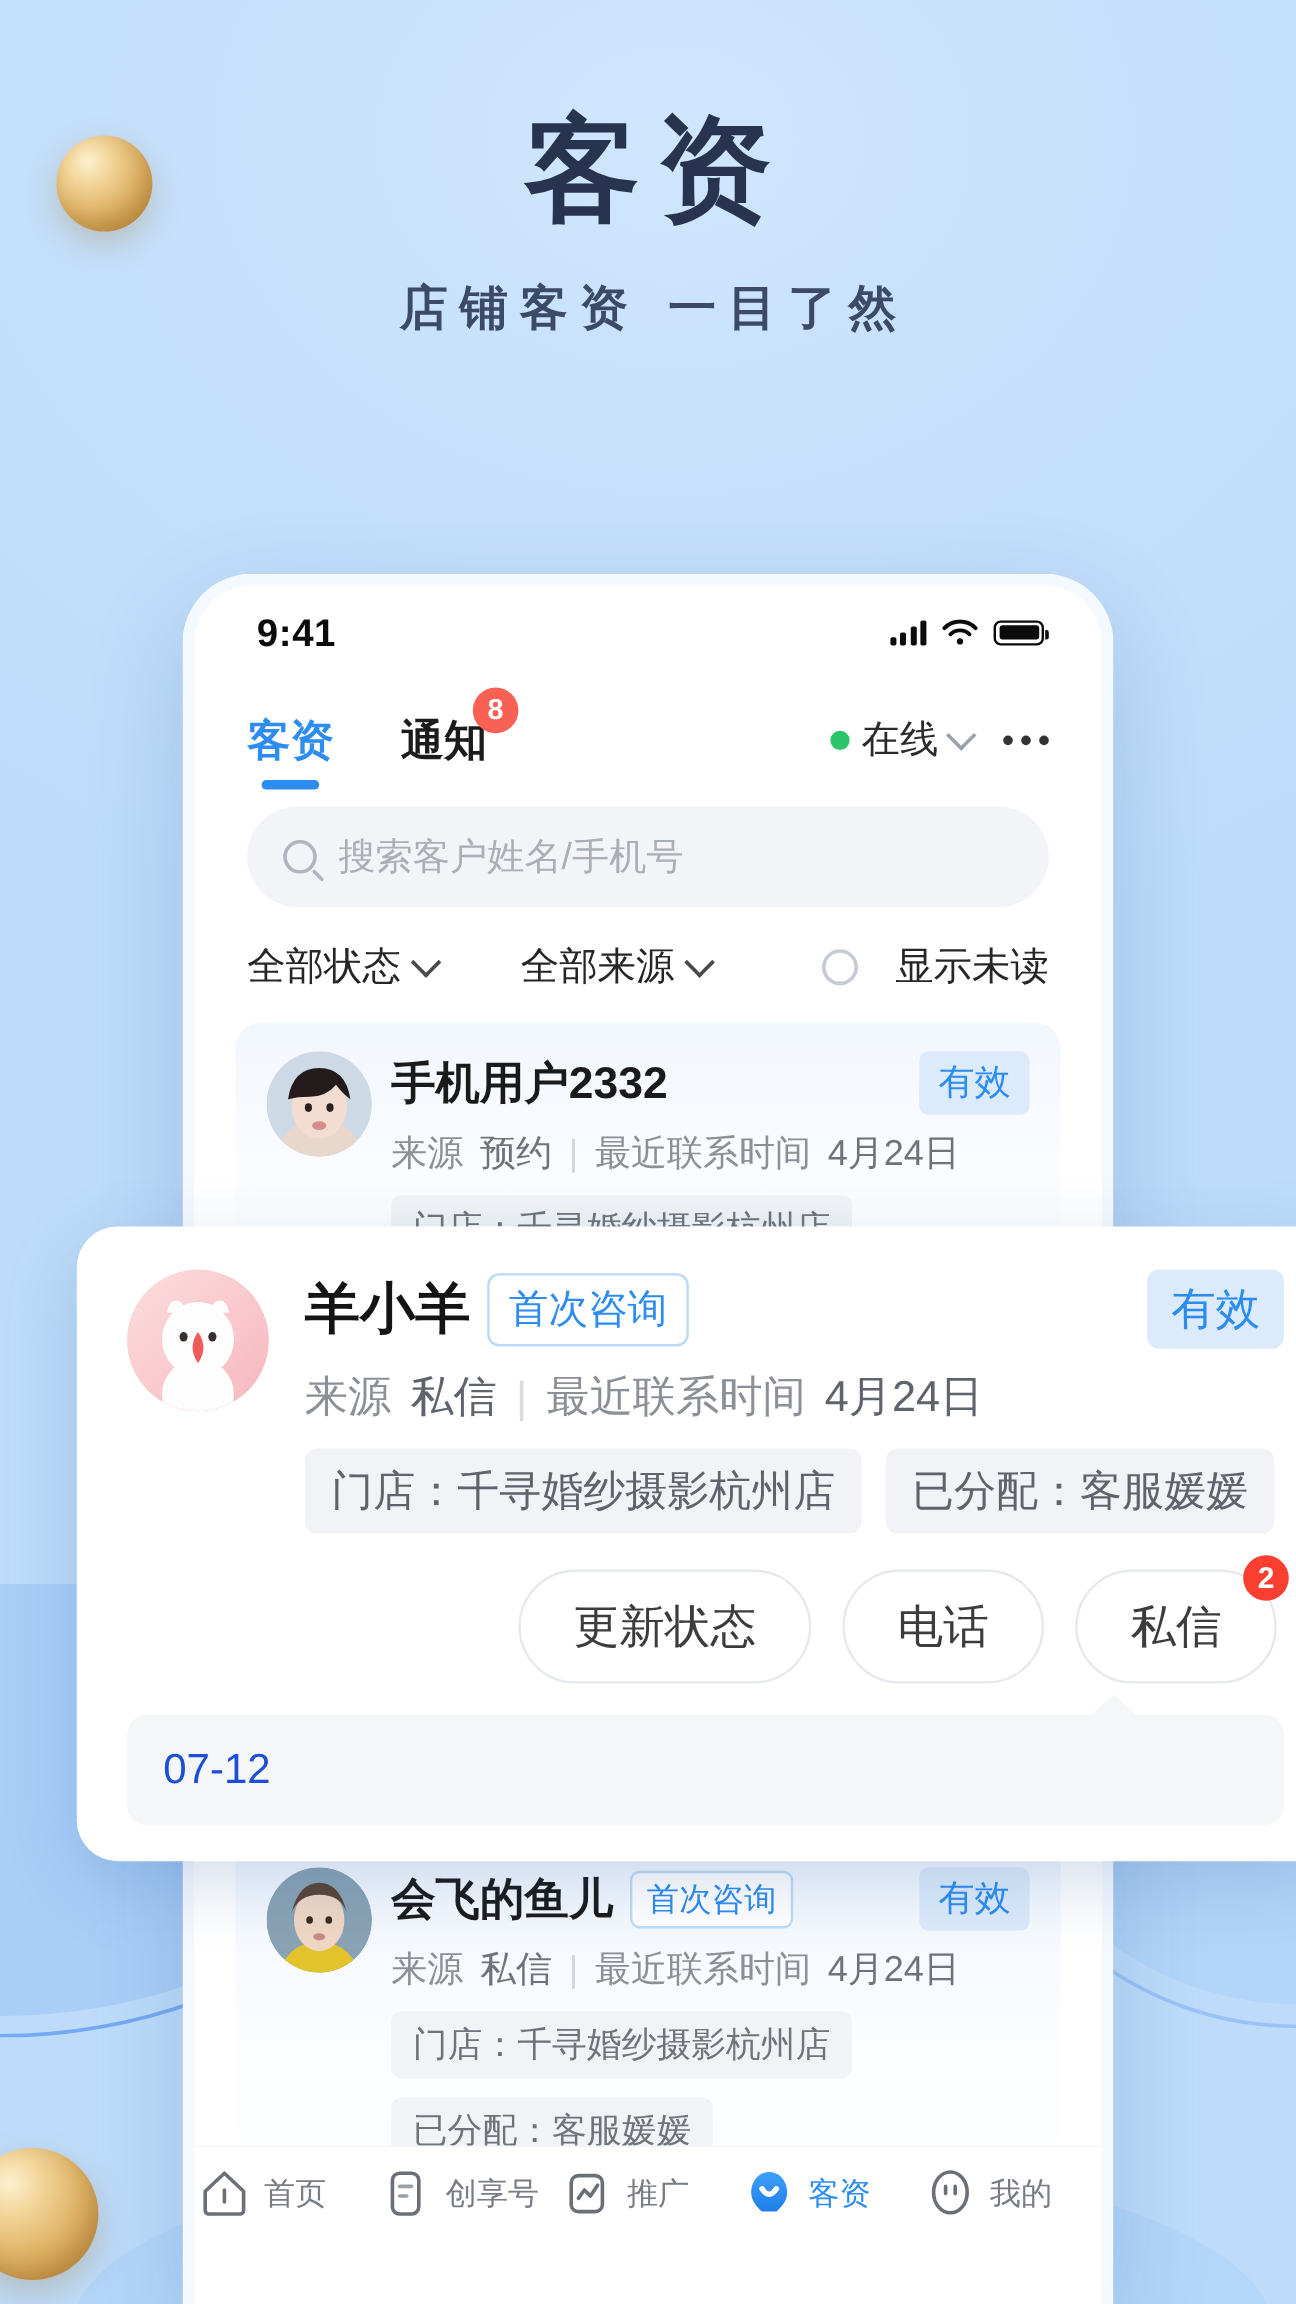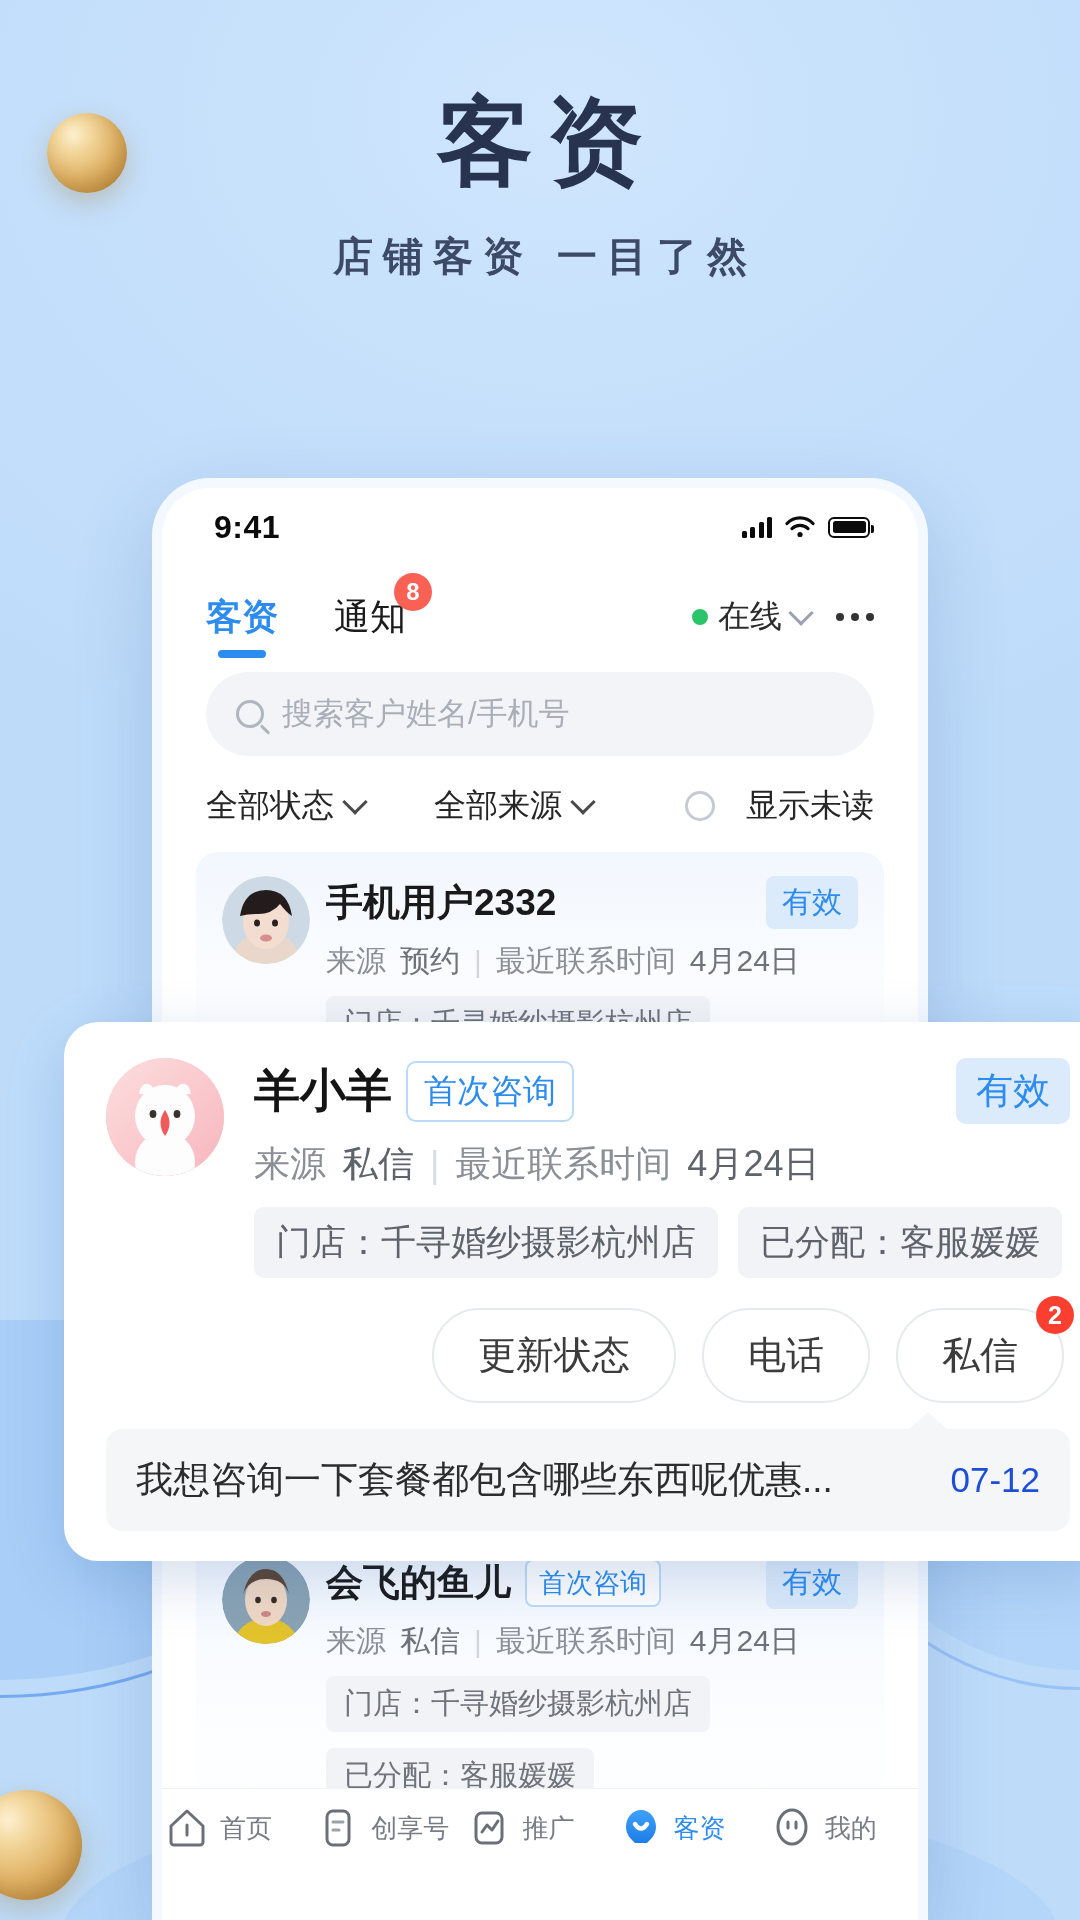--- a/index.html
+++ b/index.html
@@ -69,21 +69,21 @@
   .bars i:nth-child(1){height:7px} .bars i:nth-child(2){height:11px}
   .bars i:nth-child(3){height:16px} .bars i:nth-child(4){height:21px}
   .wifi { width:30px; height:22px; position:relative; }
   .battery { width:42px; height:21px; border:2.5px solid #0b0b0b; border-radius:6px; position:relative; padding:2.5px; }
   .battery::after { content:""; position:absolute; right:-6px; top:6px; width:3.5px; height:8px; background:#0b0b0b; border-radius:0 2px 2px 0; }
   .battery b { display:block; width:100%; height:100%; background:#0b0b0b; border-radius:2.5px; }
 
   
   .tabbar { display:flex; align-items:center; padding:10px 44px 0 44px; height:92px; flex:none; }
   .tab { position:relative; margin-right:56px; }
-  .tab .lbl { font-size:36px; color:#1b1b1b; font-weight:400; }
+  .tab .lbl { font-size:36px; color:#1b1b1b; font-weight:700; }
   .tab.active .lbl { color:#2c8cf0; font-weight:700; }
   .tab.active .ul {
     position:absolute; left:50%; transform:translateX(-50%); bottom:-16px;
     width:48px; height:8px; border-radius:4px; background:#2c8cf0;
   }
   .tab .badge {
     position:absolute; right:-26px; top:-20px;
     min-width:38px; height:38px; padding:0 9px; border-radius:19px;
     background:#fa6155; color:#fff; font-size:24px; font-weight:600;
     display:flex; align-items:center; justify-content:center;
@@ -477,17 +477,16 @@
       <button class="act">
         <span>电话</span>
       </button>
       <button class="act">
         <span>私信</span>
         <span class="badge2">2</span>
       </button>
     </div>
 
     <div class="f-msg">
-      <span class="txt">我想咨询一下套餐都包含哪些东西呢优惠...</span>
       <span class="dt">07-12</span>
     </div>
   </div>
 </div>
 
 </body></html>

